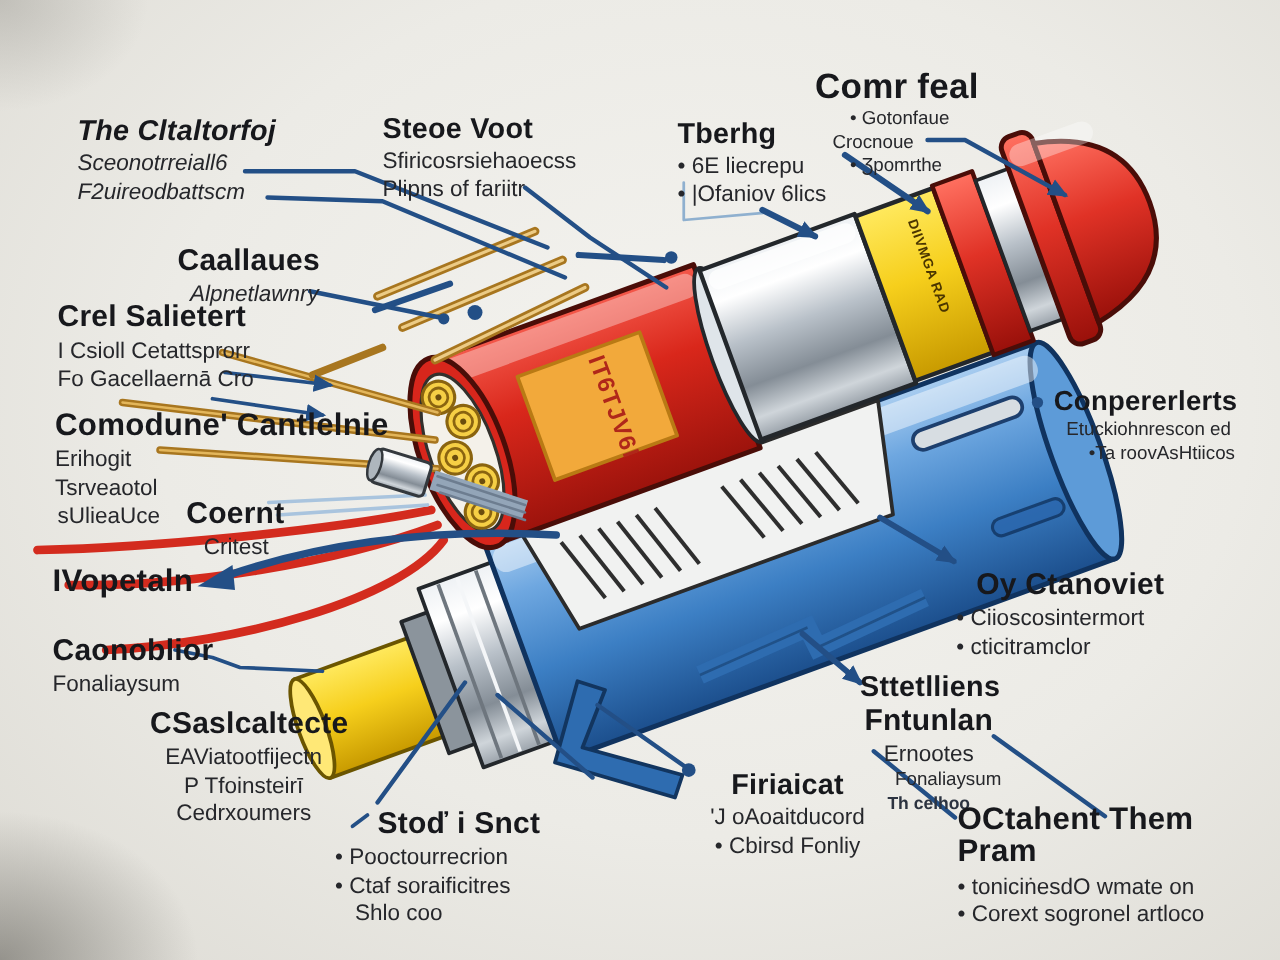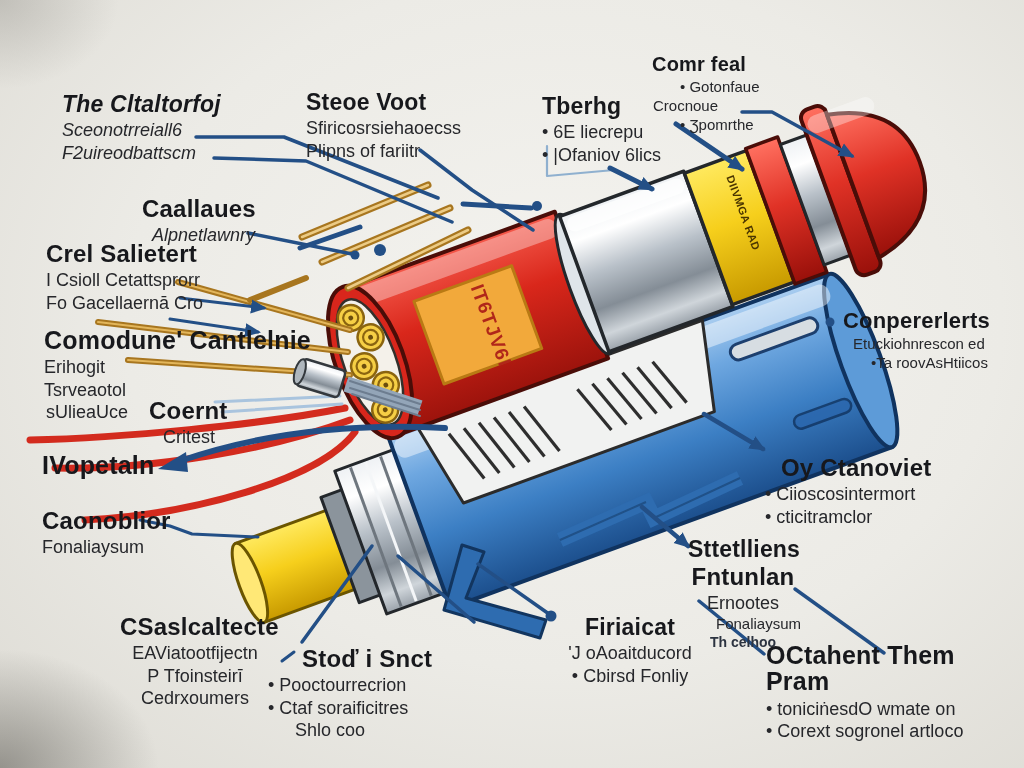--- a/index.html
+++ b/index.html
@@ -235,23 +235,23 @@
     <div class="ln">Plipns of fariitr</div>
   </div>
 
   <div class="lbl" style="left:542px;top:94px;">
     <div class="t">Tberhg</div>
     <div class="ln">• 6E liecrepu</div>
     <div class="ln">• |Ofaniov 6lics</div>
   </div>
 
   <div class="lbl" style="left:652px;top:54px;">
-    <div class="t" style="font-size:20px;">Comr feal</div>
+    <div class="t" style="font-size:28px;">Comr feal</div>
     <div class="ln sm">• Gotonfaue</div>
-    <div class="ln sm" style="margin-left:1px;">Crocnoue</div>
+    <div class="ln sm" style="margin-left:14px;">Crocnoue</div>
     <div class="ln sm">• Ʒpomrthe</div>
   </div>
 
   <div class="lbl" style="left:142px;top:196px;">
     <div class="t" style="font-size:24px;">Caallaues</div>
     <div class="ln" style="margin-left:10px;font-style:italic;">Alpnetlawnry</div>
   </div>
 
   <div class="lbl" style="left:46px;top:241px;">
     <div class="t" style="font-size:24px;">Crel Salietert</div>
@@ -273,32 +273,32 @@
 
   <div class="lbl" style="left:42px;top:452px;">
     <div class="t" style="font-size:25px;text-align:center;">IVopetaln</div>
   </div>
 
   <div class="lbl" style="left:42px;top:508px;">
     <div class="t" style="font-size:24px;">Caonoblior</div>
     <div class="ln">Fonaliaysum</div>
   </div>
 
-  <div class="lbl ctr" style="left:120px;top:566px;width:150px;margin-top:48px;">
+  <div class="lbl ctr" style="left:120px;top:566px;width:150px;">
     <div class="t" style="font-size:24px;">CSaslcaltecte</div>
     <div class="ln">EAViatootfijectn</div>
     <div class="ln">P Tfoinsteirī</div>
     <div class="ln">Cedrxoumers</div>
   </div>
 
   <div class="lbl" style="left:268px;top:646px;">
     <div class="t" style="font-size:24px;margin-left:34px;">Stoď i Snct</div>
     <div class="ln">• Pooctourrecrion</div>
     <div class="ln">• Ctaf soraificitres</div>
-    <div class="ln" style="margin-left:27px;">Shlo coo</div>
+    <div class="ln" style="margin-left:16px;">Shlo coo</div>
   </div>
 
   <div class="lbl ctr" style="left:560px;top:615px;width:140px;">
     <div class="t">Firiaicat</div>
     <div class="ln">'J oAoaitducord</div>
     <div class="ln">• Cbirsd Fonliy</div>
   </div>
 
   <div class="lbl ctr" style="left:688px;top:537px;width:110px;">
     <div class="t">Sttetlliens</div>

